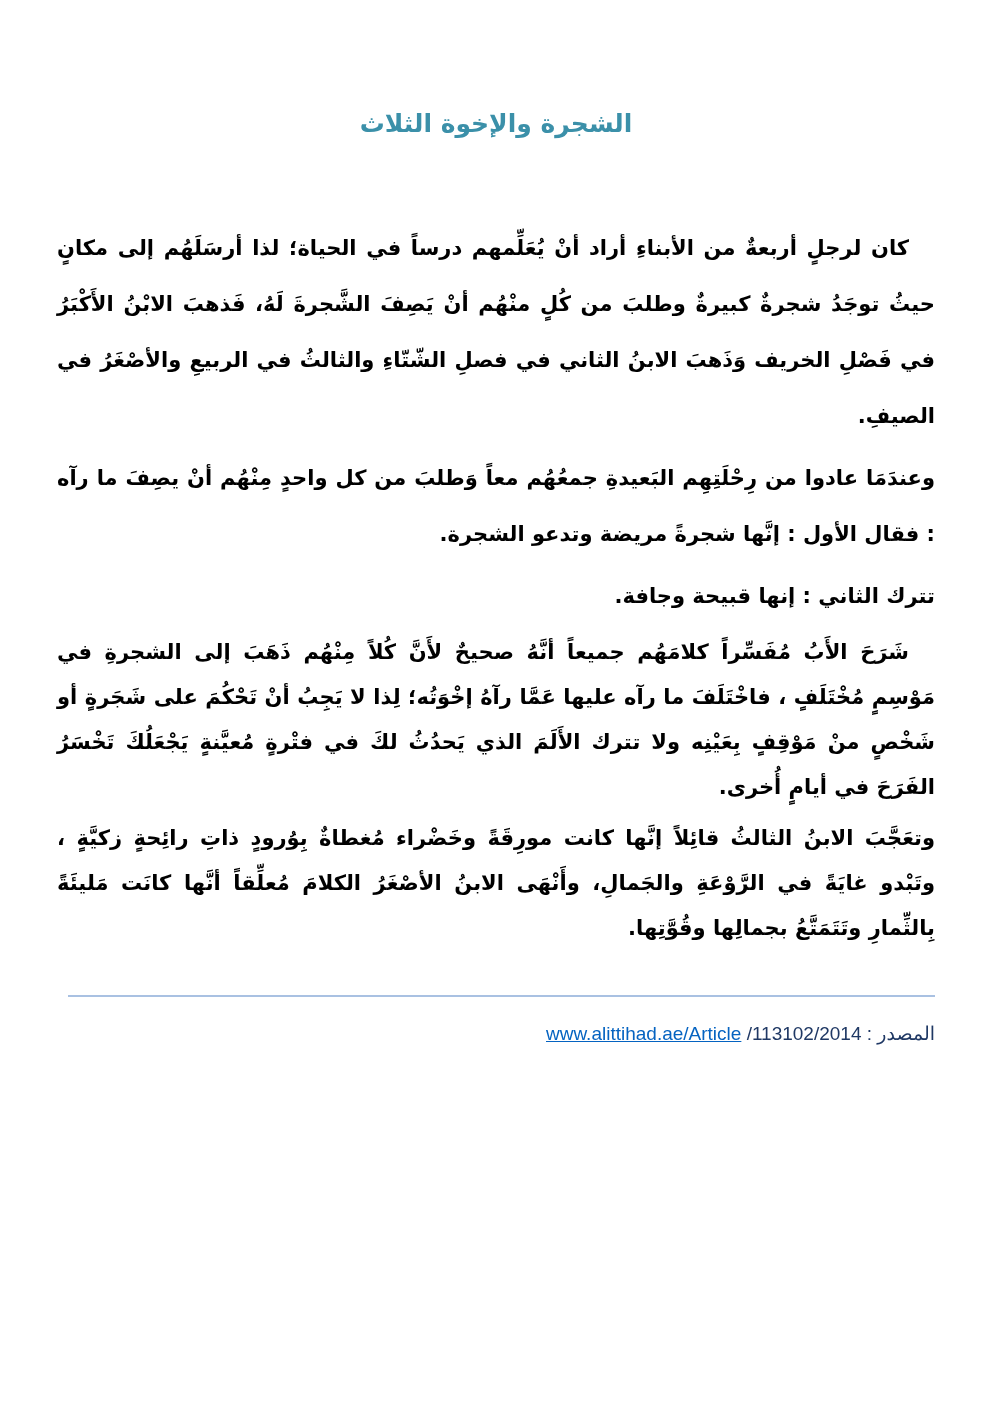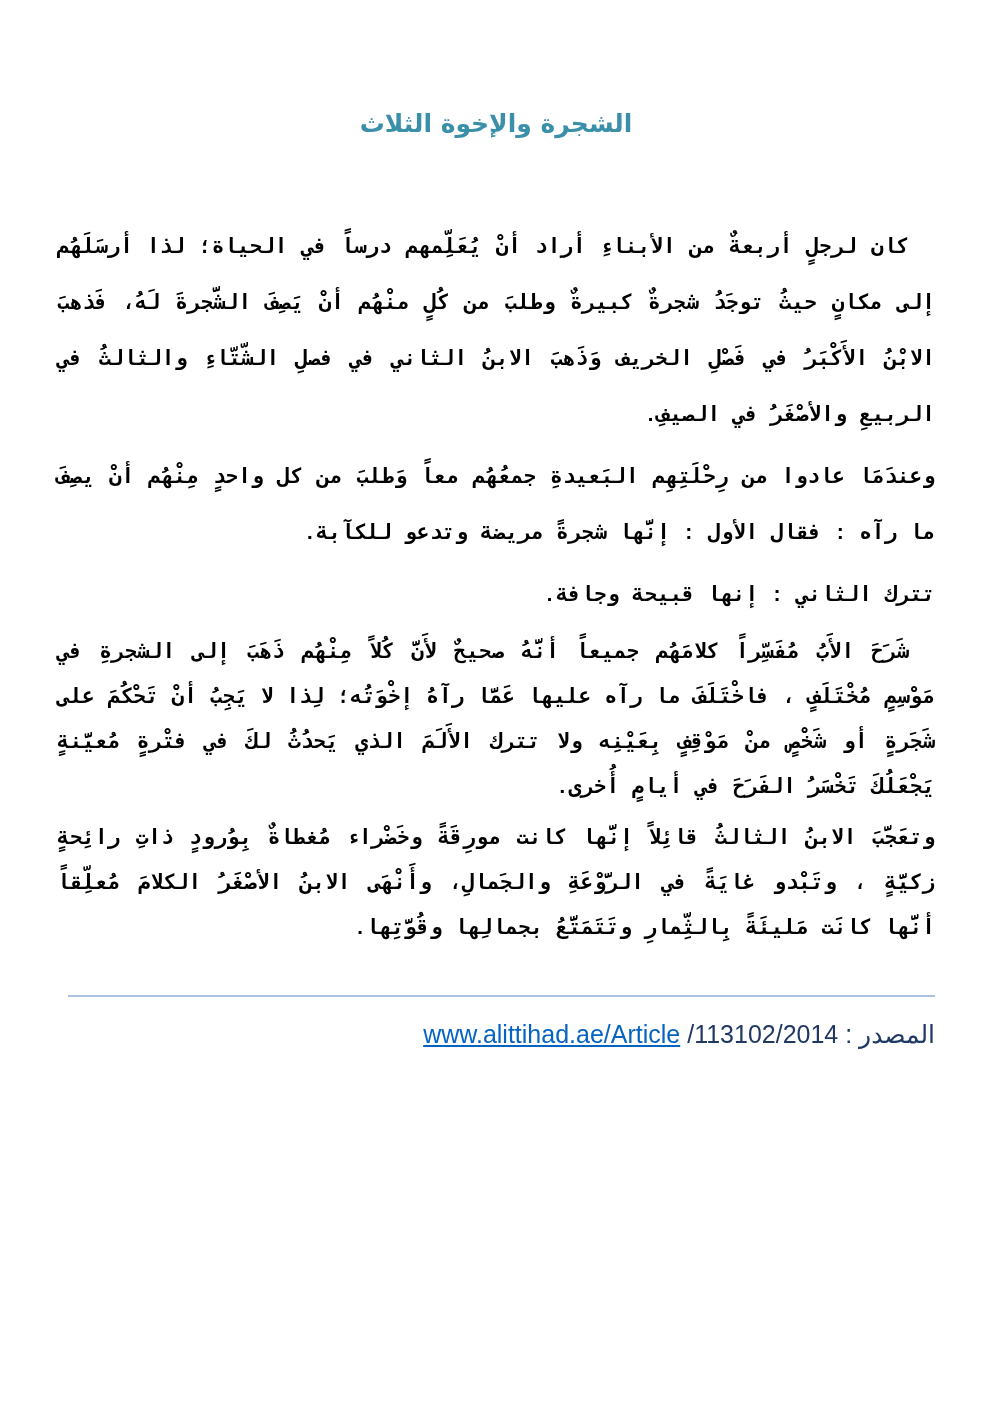--- a/index.html
+++ b/index.html
@@ -46,59 +46,58 @@
     line-height: 34px;
   }
   .article { margin-top: 78px; }
   .para {
     direction: rtl;
     text-align: justify;
     font-size: 21px;
     font-weight: bold;
     color: var(--body-text-color);
     margin-bottom: 6px;
-    font-family: Liberation Mono, monospace;
   }
   .lh-wide   { line-height: 56px; }
   .lh-narrow { line-height: 45px; }
   .indent    { text-indent: 26px; }
   .h-rule {
     margin-top: 44px;
     margin-left: 11px;
     height: 2px;
     background: var(--rule-color);
     border-top: 1px solid var(--rule-edge-color);
     border-bottom: 1px solid var(--rule-edge-color);
   }
   .source-line {
     margin-top: 22px;
     direction: rtl;
     text-align: right;
     font-family: "Liberation Sans", sans-serif;
-    font-size: 25px;
+    font-size: 19px;
     color: var(--source-text-color);
     line-height: 30px;
   }
   .source-link {
     color: var(--link-color);
     text-decoration: underline;
     cursor: pointer;
   }
 </style>
 </head>
 <body>
 
 <div class="page">
 
   <div class="doc-title">الشجرة والإخوة الثلاث</div>
 
 
   <div class="article">
     <p class="para lh-wide indent">كان لرجلٍ أربعةٌ من الأبناءِ أراد أنْ يُعَلِّمهم درساً في الحياة؛ لذا أرسَلَهُم إلى مكانٍ حيثُ توجَدُ شجرةٌ كبيرةٌ وطلبَ من كُلٍ منْهُم أنْ يَصِفَ الشَّجرةَ لَهُ، فَذهبَ الابْنُ الأَكْبَرُ في فَصْلِ الخريف وَذَهبَ الابنُ الثاني في فصلِ الشّتّاءِ والثالثُ في الربيعِ والأصْغَرُ في الصيفِ.</p>
-    <p class="para lh-wide">وعندَمَا عادوا من رِحْلَتِهِم البَعيدةِ جمعُهُم معاً وَطلبَ من كل واحدٍ مِنْهُم أنْ يصِفَ ما رآه : فقال الأول : إنَّها شجرةً مريضة وتدعو للكآبة.</p>
+    <p class="para lh-wide">وعندَمَا عادوا من رِحْلَتِهِم البَعيدةِ جمعُهُم معاً وَطلبَ من كل واحدٍ مِنْهُم أنْ يصِفَ ما رآه : فقال الأول : إنَّها شجرةً مريضة وتدعو الشجرة.</p>
     <p class="para lh-wide">تترك الثاني : إنها قبيحة وجافة.</p>
     <p class="para lh-narrow indent">شَرَحَ الأَبُ مُفَسِّراً كلامَهُم جميعاً أنَّهُ صحيحٌ لأَنَّ كُلاً مِنْهُم ذَهَبَ إلى الشجرةِ في مَوْسِمٍ مُخْتَلَفٍ ، فاخْتَلَفَ ما رآه عليها عَمَّا رآهُ إخْوَتُه؛ لِذا لا يَجِبُ أنْ تَحْكُمَ على شَجَرةٍ أو شَخْصٍ منْ مَوْقِفٍ بِعَيْنِه ولا تترك الأَلَمَ الذي يَحدُثُ لكَ في فتْرةٍ مُعيَّنةٍ يَجْعَلُكَ تَخْسَرُ الفَرَحَ في أيامٍ أُخرى.</p>
     <p class="para lh-narrow">وتعَجَّبَ الابنُ الثالثُ قائِلاً إنَّها كانت مورِقَةً وخَضْراء مُغطاةٌ بِوُرودٍ ذاتِ رائِحةٍ زكيَّةٍ ، وتَبْدو غايَةً في الرَّوْعَةِ والجَمالِ، وأَنْهَى الابنُ الأصْغَرُ الكلامَ مُعلِّقاً أنَّها كانَت مَليئَةً بِالثِّمارِ وتَتَمَتَّعُ بجمالِها وقُوَّتِها.</p>
   </div>
 
   <div class="h-rule"></div>
 
   <div class="source-line">
     <span>المصدر : </span><a class="source-link">www.alittihad.ae/Article</a><span> /113102/2014</span>
   </div>

